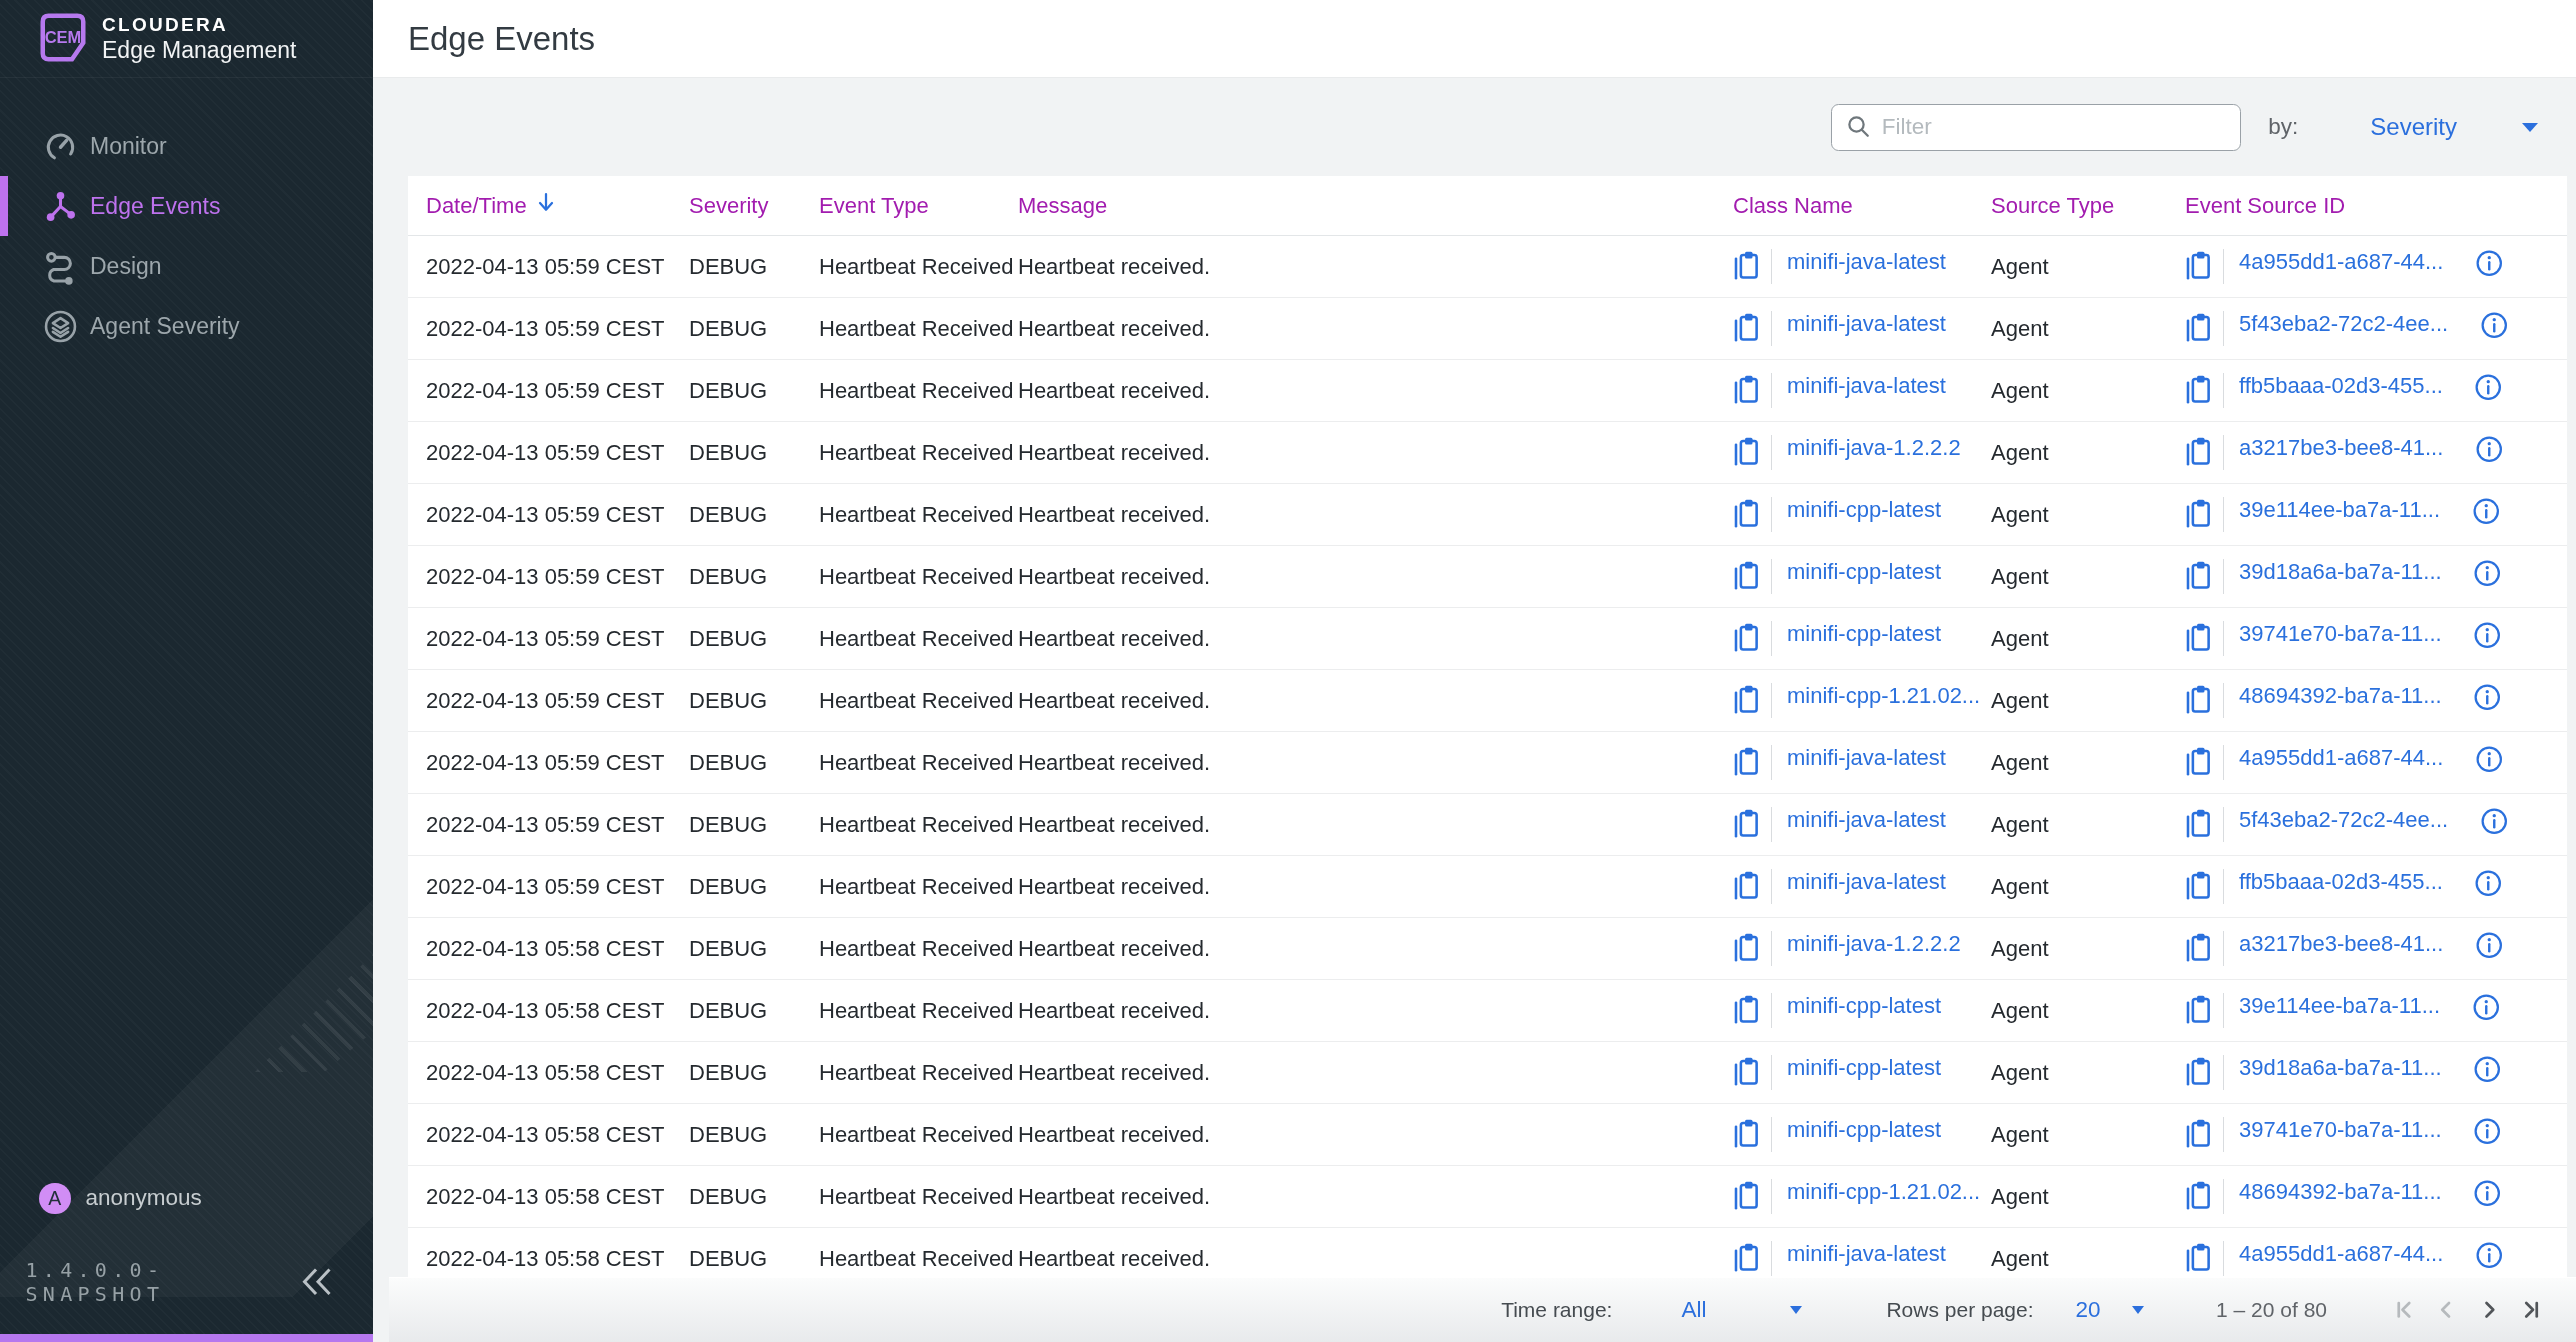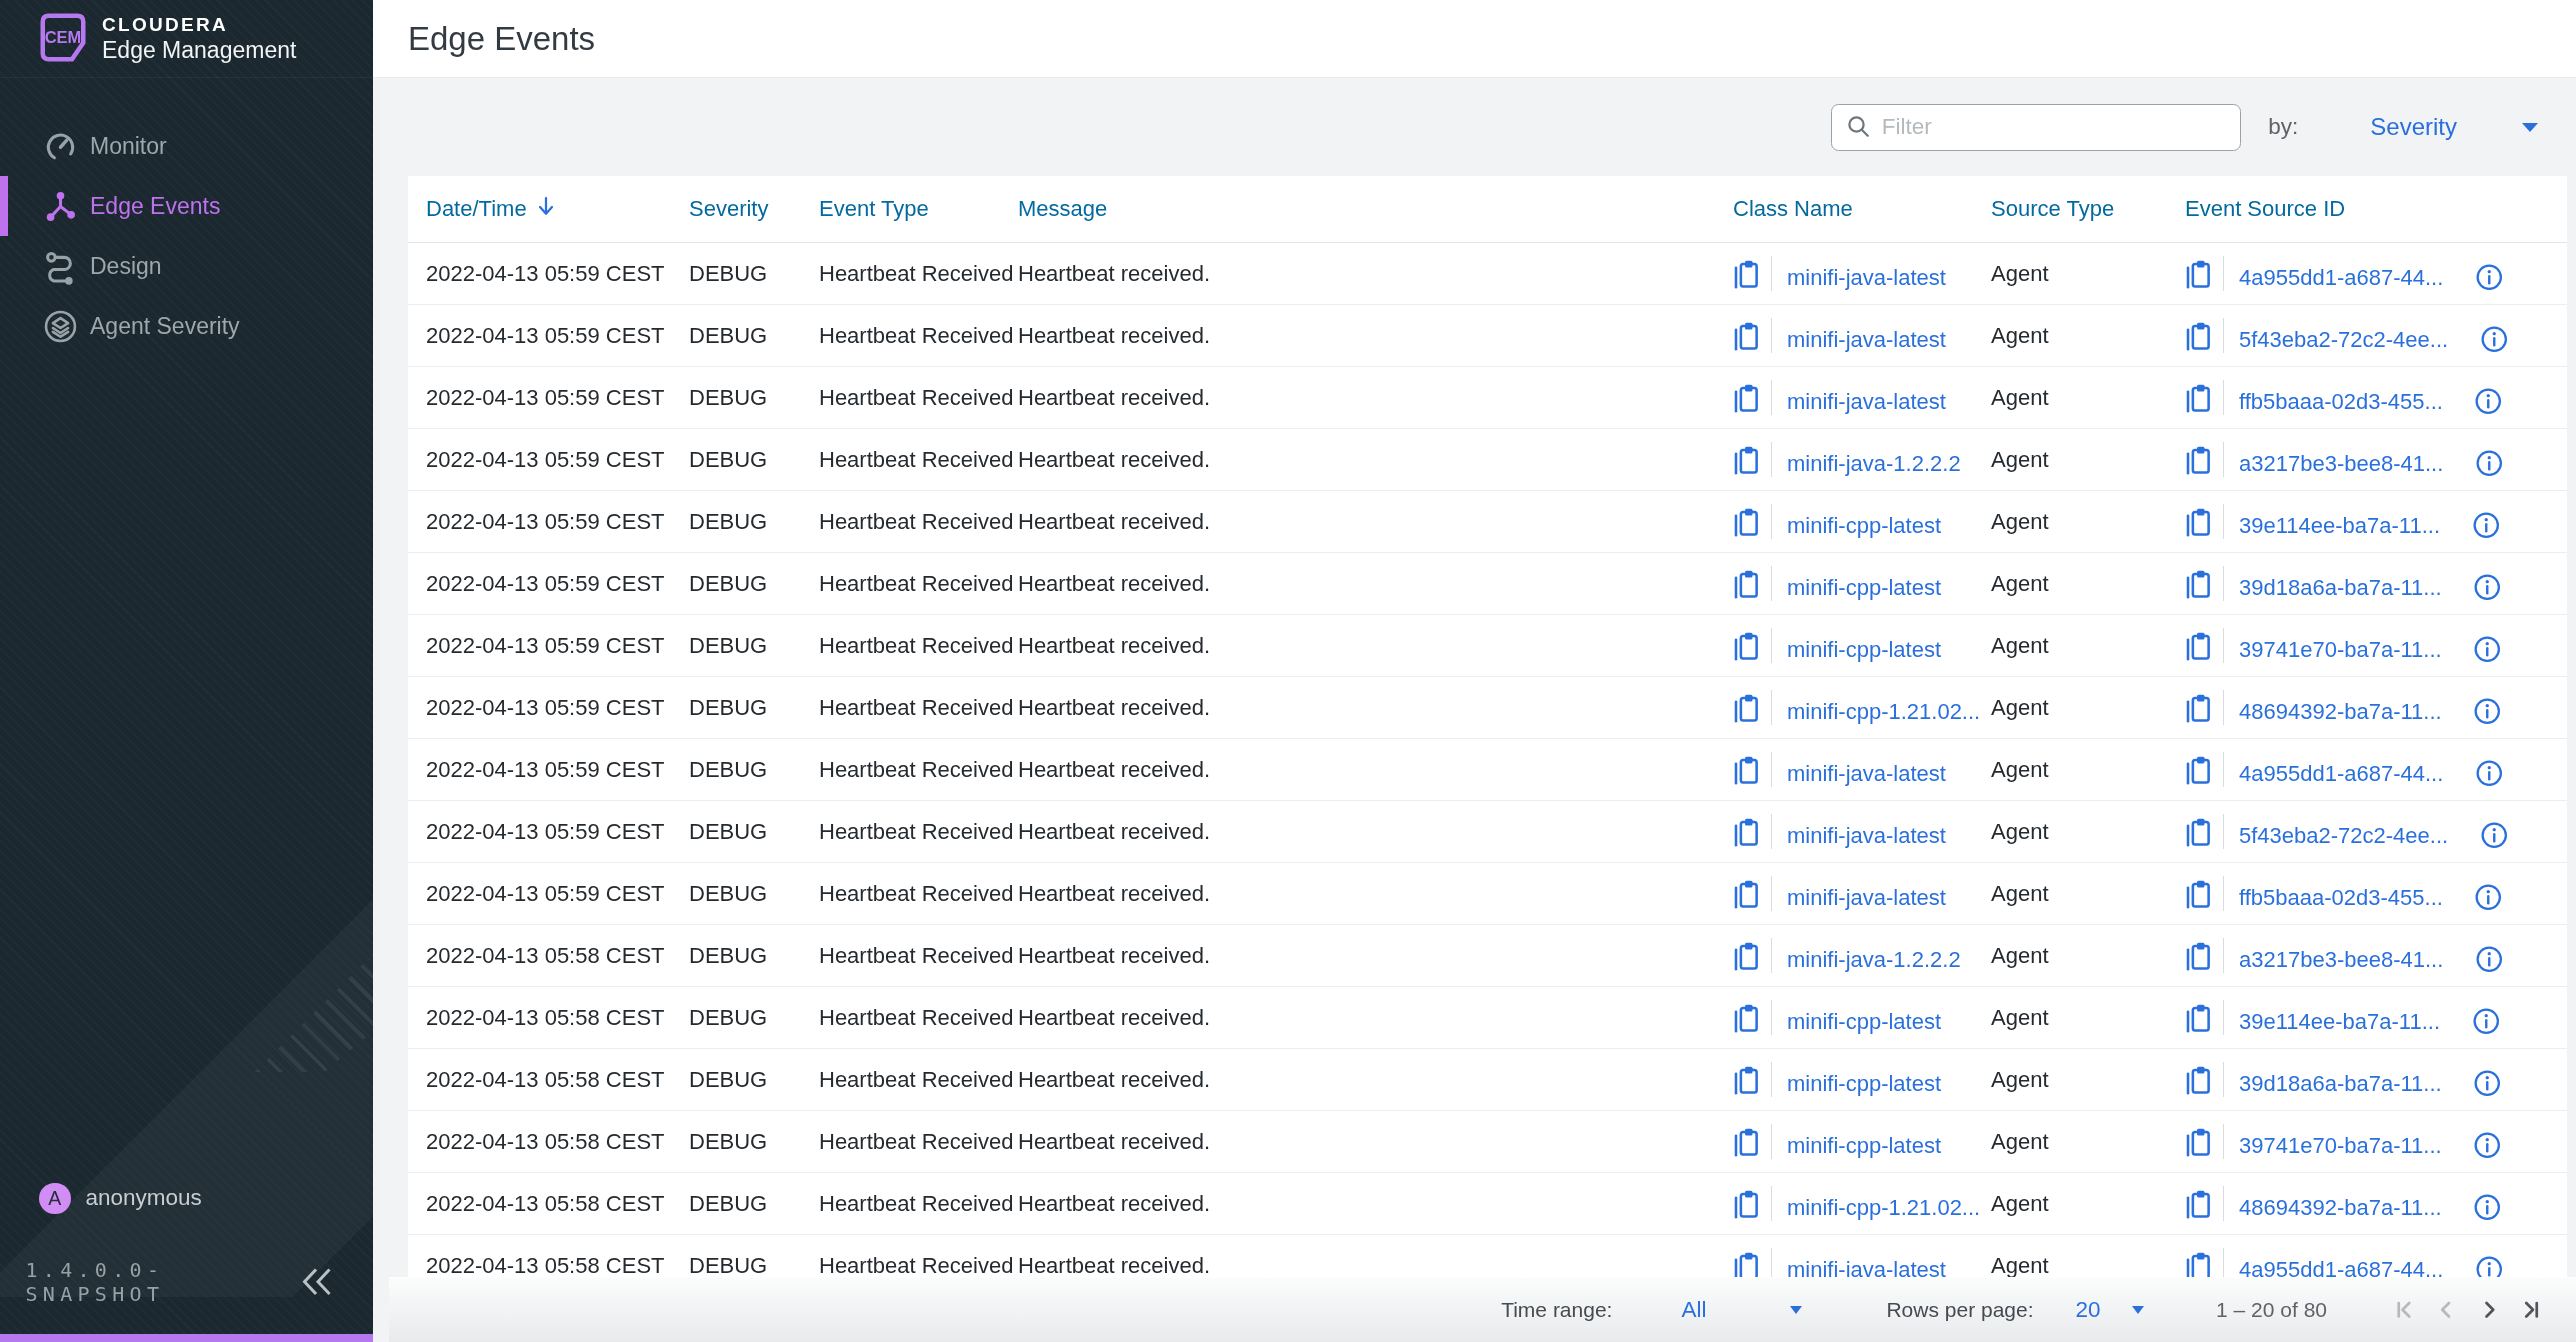--- a/index.html
+++ b/index.html
@@ -55,25 +55,25 @@
   .filter-input::placeholder { color:#b4babe; }
   .by-label { margin-left:27px; font-size:22.5px; color:#5f6368; }
   .severity-select { display:flex; align-items:center; cursor:pointer; }
   .severity-value { margin-left:72px; font-size:24px; color:#2b6fdd; }
   .caret-down { width:0; height:0; border-left:8.3px solid transparent; border-right:8.3px solid transparent;
                 border-top:9.8px solid #2b6fdd; margin-left:65px; }
 
   
   .table-card { position:absolute; left:35px; top:98px; width:2159px; height:1101px; background:#fff; overflow:hidden; }
   .tgrid { display:grid; grid-template-columns: 263px 130px 199px 715px 258px 194px 1fr; padding-left:18px; align-items:center; }
-  .thead { height:67px; border-bottom:1.5px solid #e3e6e8; color:#0369a1; font-size:22px; }
+  .thead { height:60px; border-bottom:1.5px solid #e3e6e8; color:#a21caf; font-size:22px; }
   .th { display:flex; align-items:center; cursor:pointer; }
   .th .sort-arrow { margin-left:10.5px; }
   .trow { height:62px; border-bottom:1.5px solid #ecedee; color:#252a2f; font-size:22px; }
-  .cell-flex { display:flex; align-items:flex-end; }
+  .cell-flex { display:flex; align-items:flex-start; }
   .copy-btn { background:none; border:none; cursor:pointer; padding:0; display:flex; align-items:center; }
   .cell-sep { width:1.5px; height:35px; background:#d9dcdf; margin:0 15px 0 10.5px; flex:0 0 1.5px; }
   .cell-link { color:#2a70dd; text-decoration:none; cursor:pointer; white-space:nowrap; }
   .info-btn { background:none; border:none; cursor:pointer; padding:0; margin-left:31.5px; display:flex; align-items:center; }
 
   
   .table-footer { position:absolute; left:16px; right:0; bottom:0; height:65px;
                   background:linear-gradient(#fbfcfc, #e8eaec); display:flex; align-items:center;
                   justify-content:flex-end; padding-right:33px; border-top:1.5px solid #ffffff; }
   .footer-label { font-size:21px; color:#454b50; }

